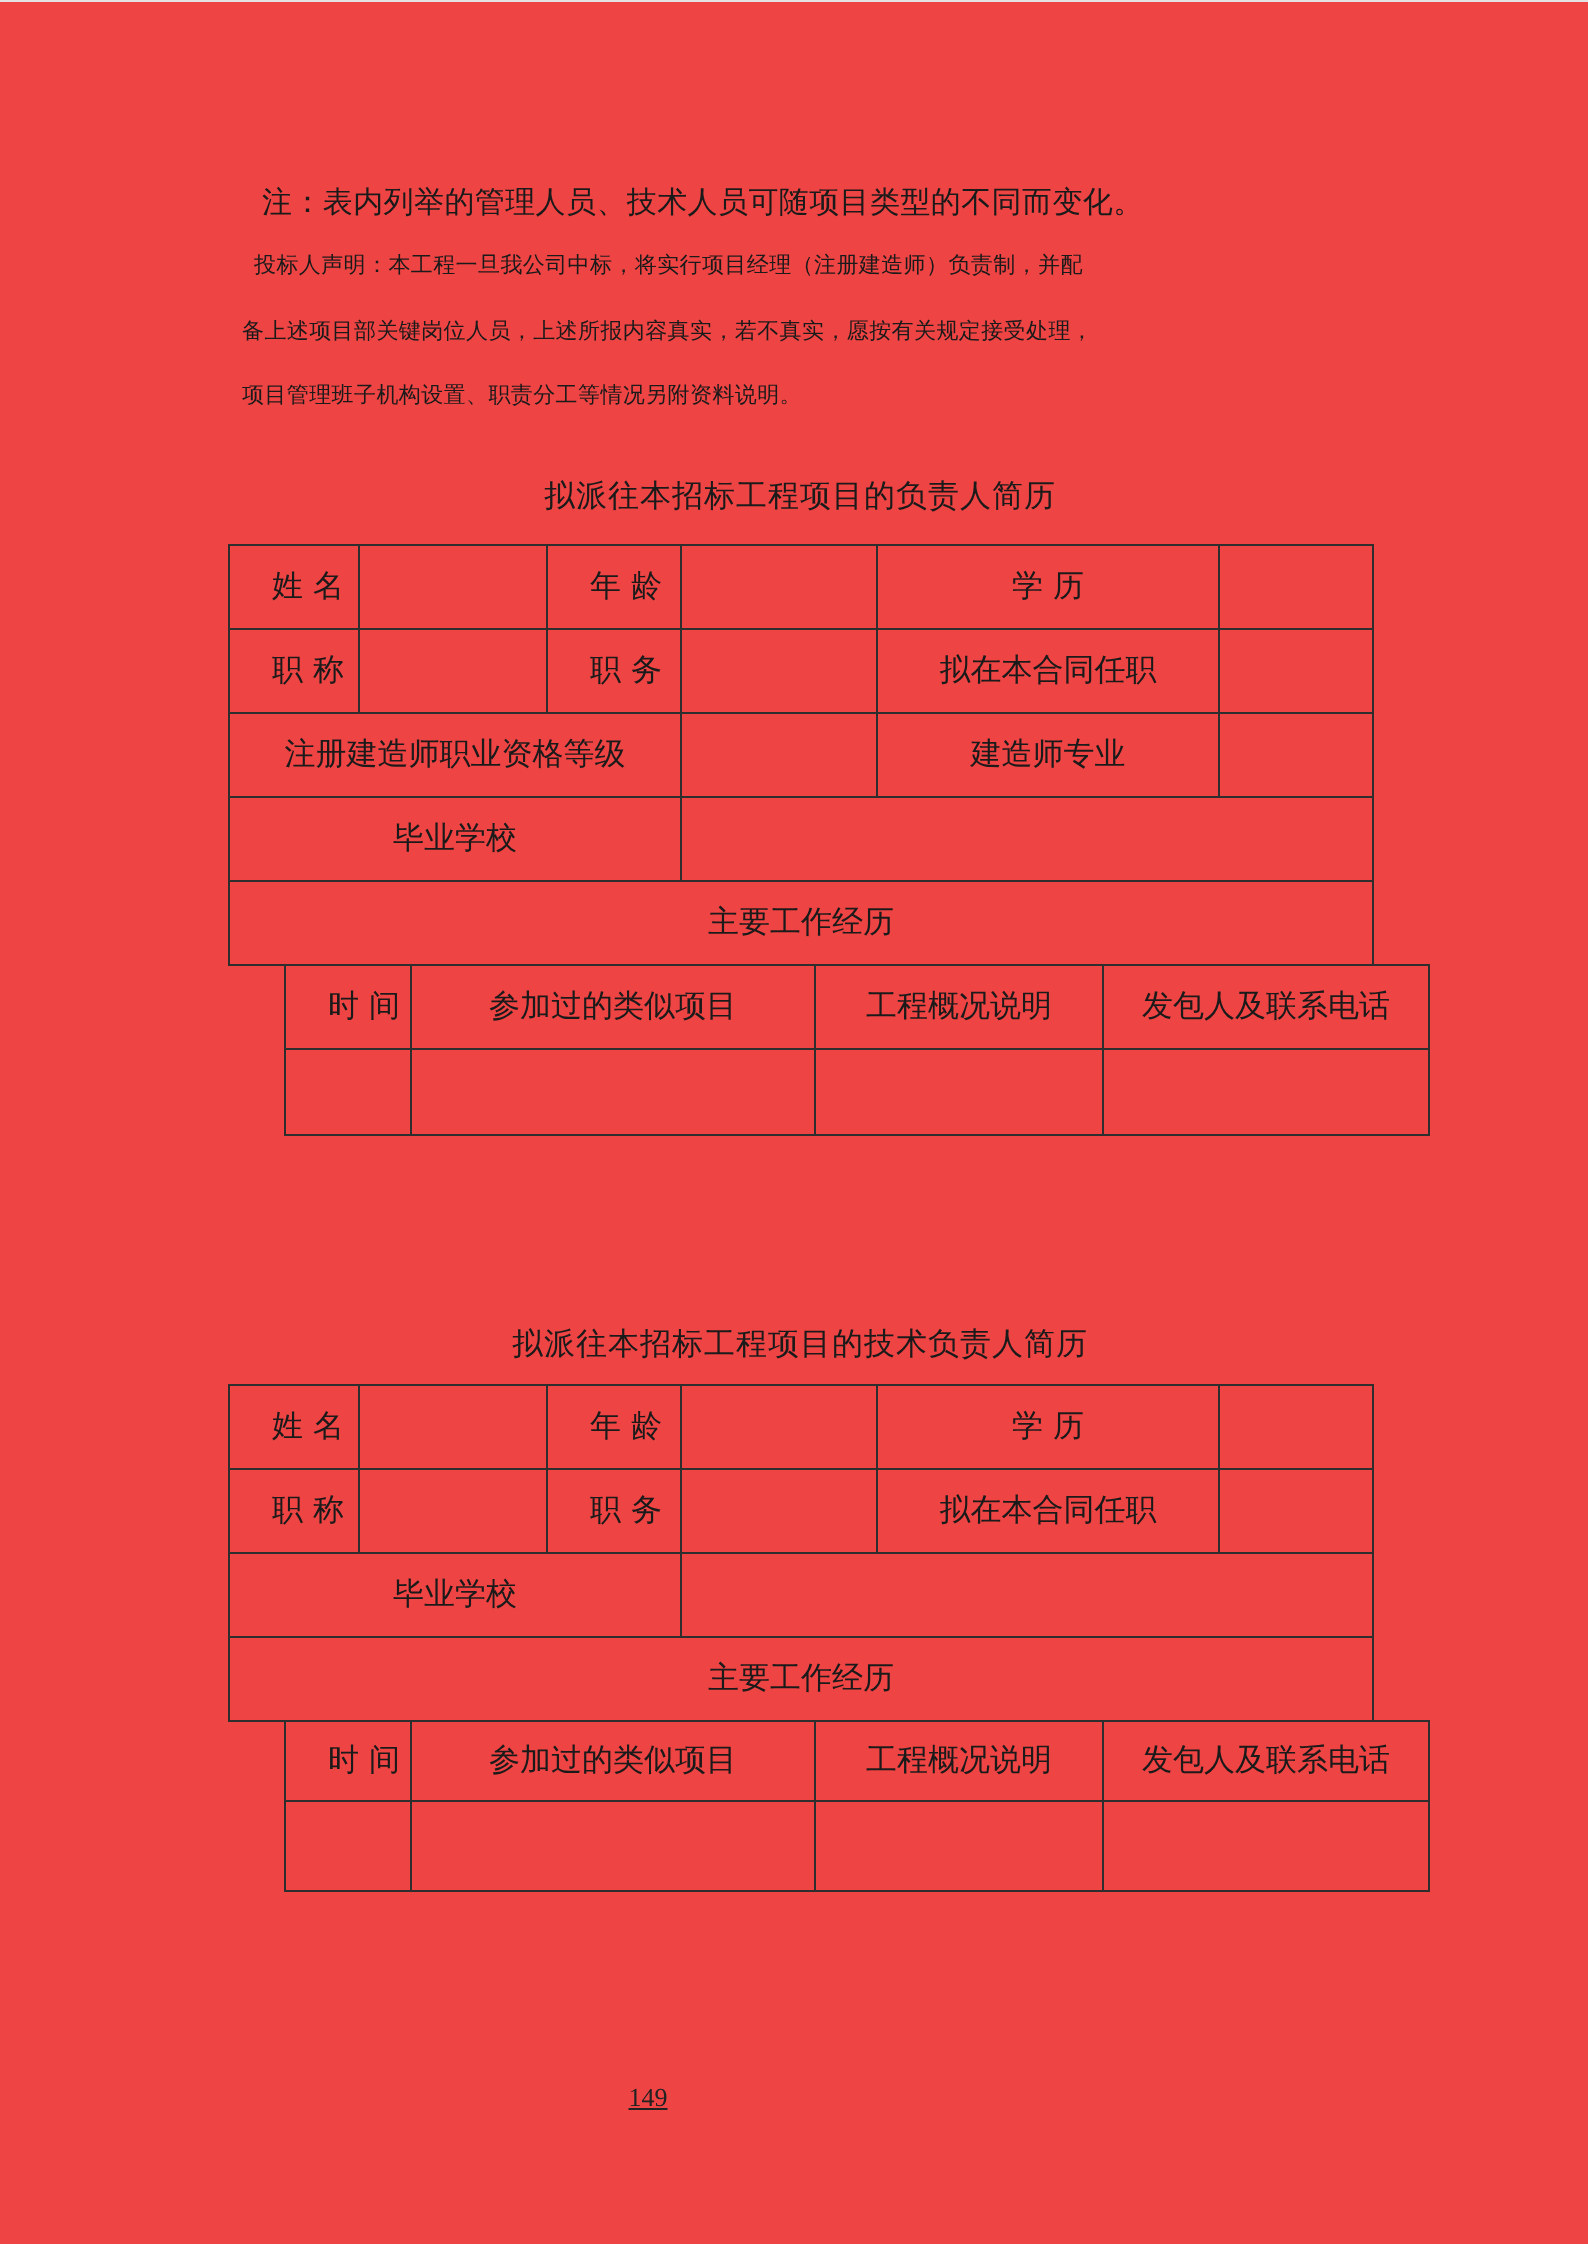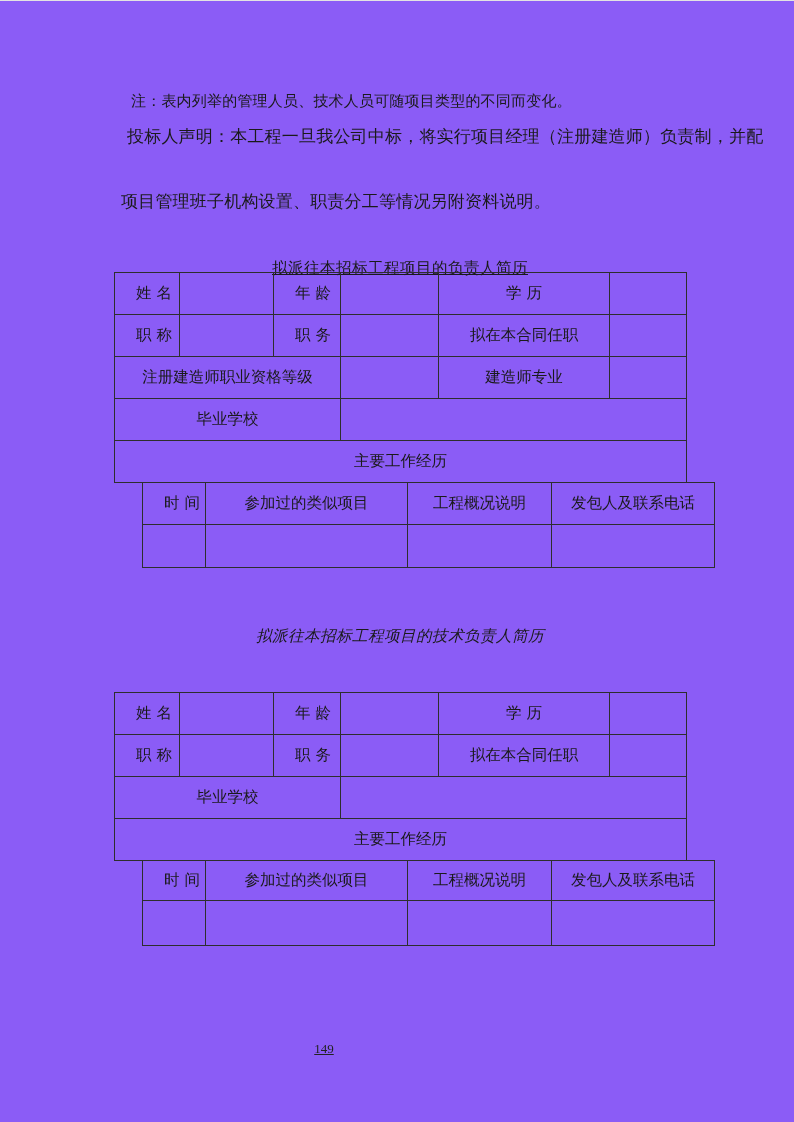--- a/index.html
+++ b/index.html
@@ -1,45 +1,45 @@
 <!DOCTYPE html>
 <html><head>
 <meta charset="utf-8">
 <style>
   html, body { margin: 0; padding: 0; background: #888; }
   .page {
     position: relative;
     width: 794px;
     height: 1122px;
     margin: 0 auto;
-    background: #8b5cf6;
+    background: #ef4444;
     font-family: "Liberation Serif", "DejaVu Serif", serif;
     color: #1a1a1a;
     overflow: hidden;
   }
   .top-edge {
     position: absolute; top: 0; left: 0; width: 794px; height: 1px;
     background: #e3e3e3;
   }
   .note {
     position: absolute; left: 131px; top: 92px;
     font-size: 15px; letter-spacing: 0.2px; white-space: nowrap;
   }
-  .decl { position: absolute; font-size: 17px; letter-spacing: 0.2px; white-space: nowrap; text-align: right; }
+  .decl { position: absolute; font-size: 11px; letter-spacing: 0.2px; white-space: nowrap; text-align: right; }
   .decl-1 { left: 127px; top: 125px; }
   .decl-2 { left: 121px; top: 158px; }
   .decl-3 { left: 121px; top: 190px; }
 
   .tbl-title {
     position: absolute; left: 114px; width: 572px;
     text-align: center; font-size: 15.5px; letter-spacing: 0.5px;
     white-space: nowrap;
   }
-  .t1 { top: 258px; text-decoration: underline; }
-  .t2 { top: 626px; font-style: italic; }
+  .t1 { top: 238px; }
+  .t2 { top: 662px; }
   .t3 { top: 1001px; }
 
   .tbl-wrap { position: absolute; left: 114px; }
   .tw1 { top: 272px; }
   .tw2 { top: 692px; }
 
   table.grid {
     border-collapse: collapse;
     table-layout: fixed;
     width: 572px;
@@ -66,20 +66,21 @@
   }
 </style>
 </head>
 <body>
 
 <div class="page">
   <div class="top-edge"></div>
 
   <div class="note">注：表内列举的管理人员、技术人员可随项目类型的不同而变化。</div>
   <div class="decl decl-1">投标人声明：本工程一旦我公司中标，将实行项目经理（注册建造师）负责制，并配</div>
+  <div class="decl decl-2">备上述项目部关键岗位人员，上述所报内容真实，若不真实，愿按有关规定接受处理，</div>
   <div class="decl decl-3">项目管理班子机构设置、职责分工等情况另附资料说明。</div>
 
   <div class="tbl-title t1">拟派往本招标工程项目的负责人简历</div>
 
   <div class="tbl-wrap tw1">
     <table class="grid part-a">
       <colgroup>
         <col style="width:65px">
           <col style="width:94px">
           <col style="width:67px">

